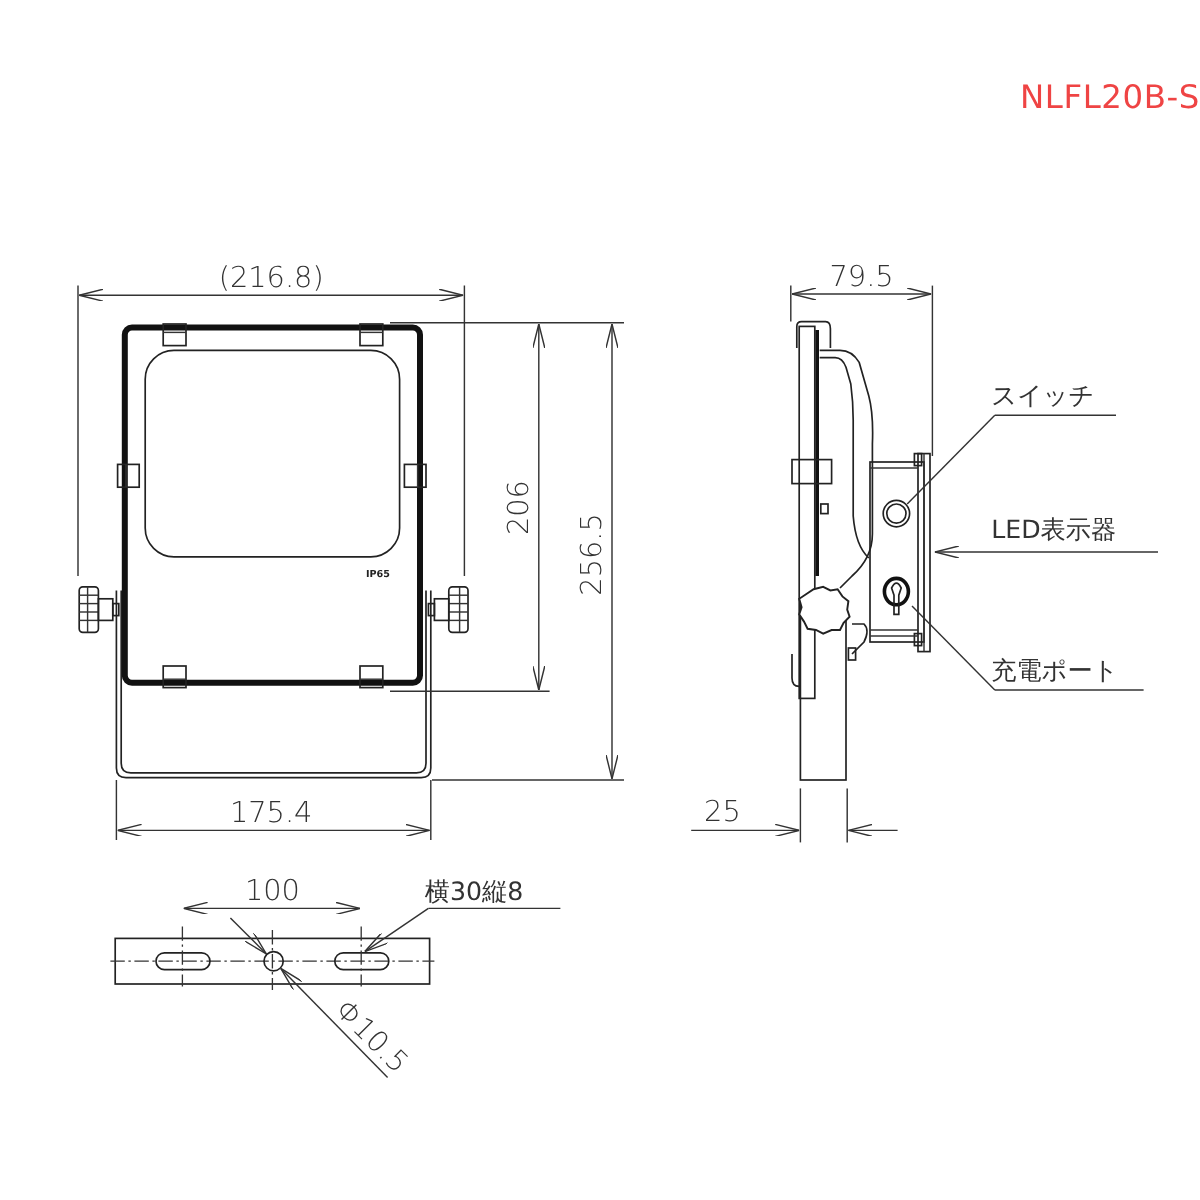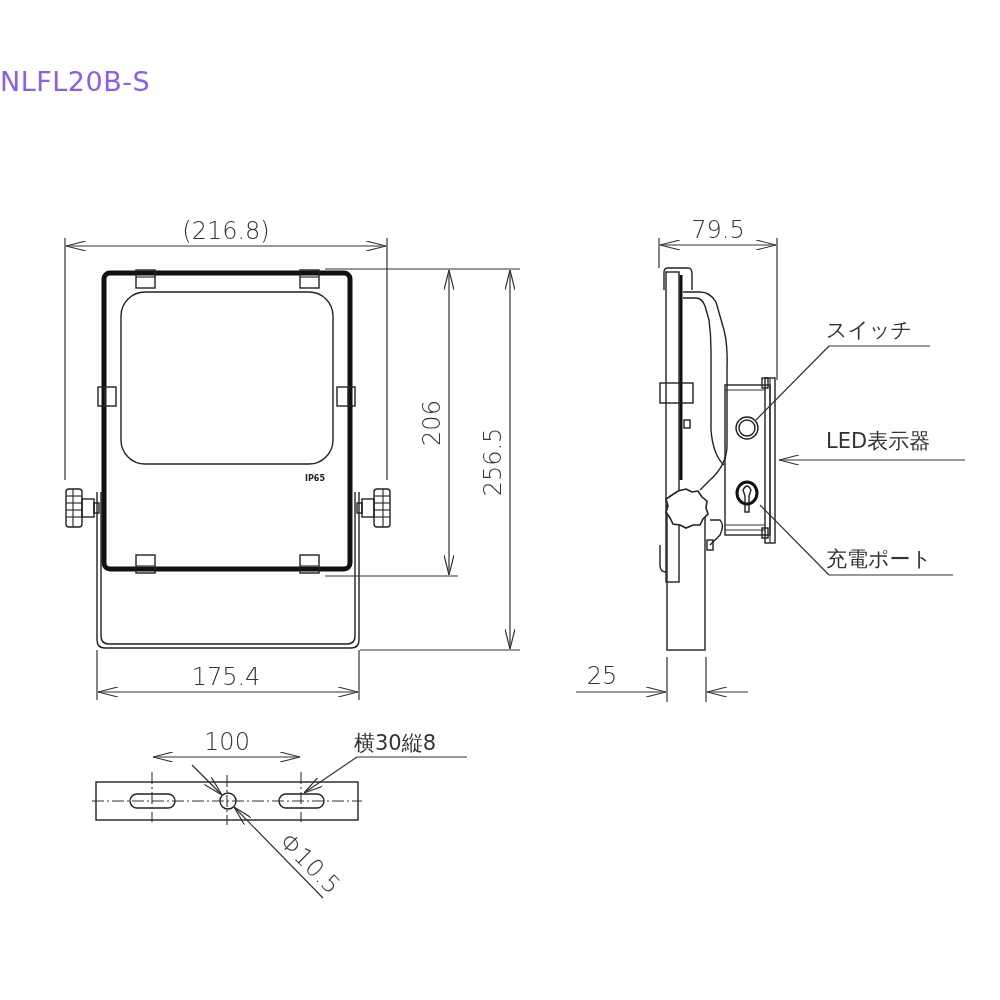--- a/index.html
+++ b/index.html
@@ -1,17 +1,17 @@
 <!DOCTYPE html>
 <html><head>
 <meta charset="utf-8">
 <style>
   html, body { margin: 0; padding: 0; background: #ffffff; }
   body { width: 1000px; height: 1000px; position: relative; overflow: hidden; font-family: "DejaVu Sans", sans-serif; }
-  .title { position: absolute; left: 0; top: 66px; width: 1000px; text-align: left; font-size: 27px; color: #8b5cf6; letter-spacing: 0.5px; }
+  .title { position: absolute; left: 0; top: 66px; width: 1000px; text-align: right; font-size: 27px; color: #ef4444; letter-spacing: 0.5px; }
   svg { position: absolute; left: 0; top: 0; }
   .dim { font-family: "DejaVu Sans", sans-serif; font-size: 24px; fill: #333; font-weight: 300; }
   .lbl { font-family: "DejaVu Sans", sans-serif; font-size: 21px; fill: #333; }
   .ln { stroke: #333; stroke-width: 1.2; fill: none; }
   .thick { stroke: #111; stroke-width: 5; fill: none; }
   .part { stroke: #222; stroke-width: 1.4; fill: none; }
   .cl { stroke: #333; stroke-width: 1.1; stroke-dasharray: 12 3 2 3; fill: none; }
 </style>
 </head>
 <body>

